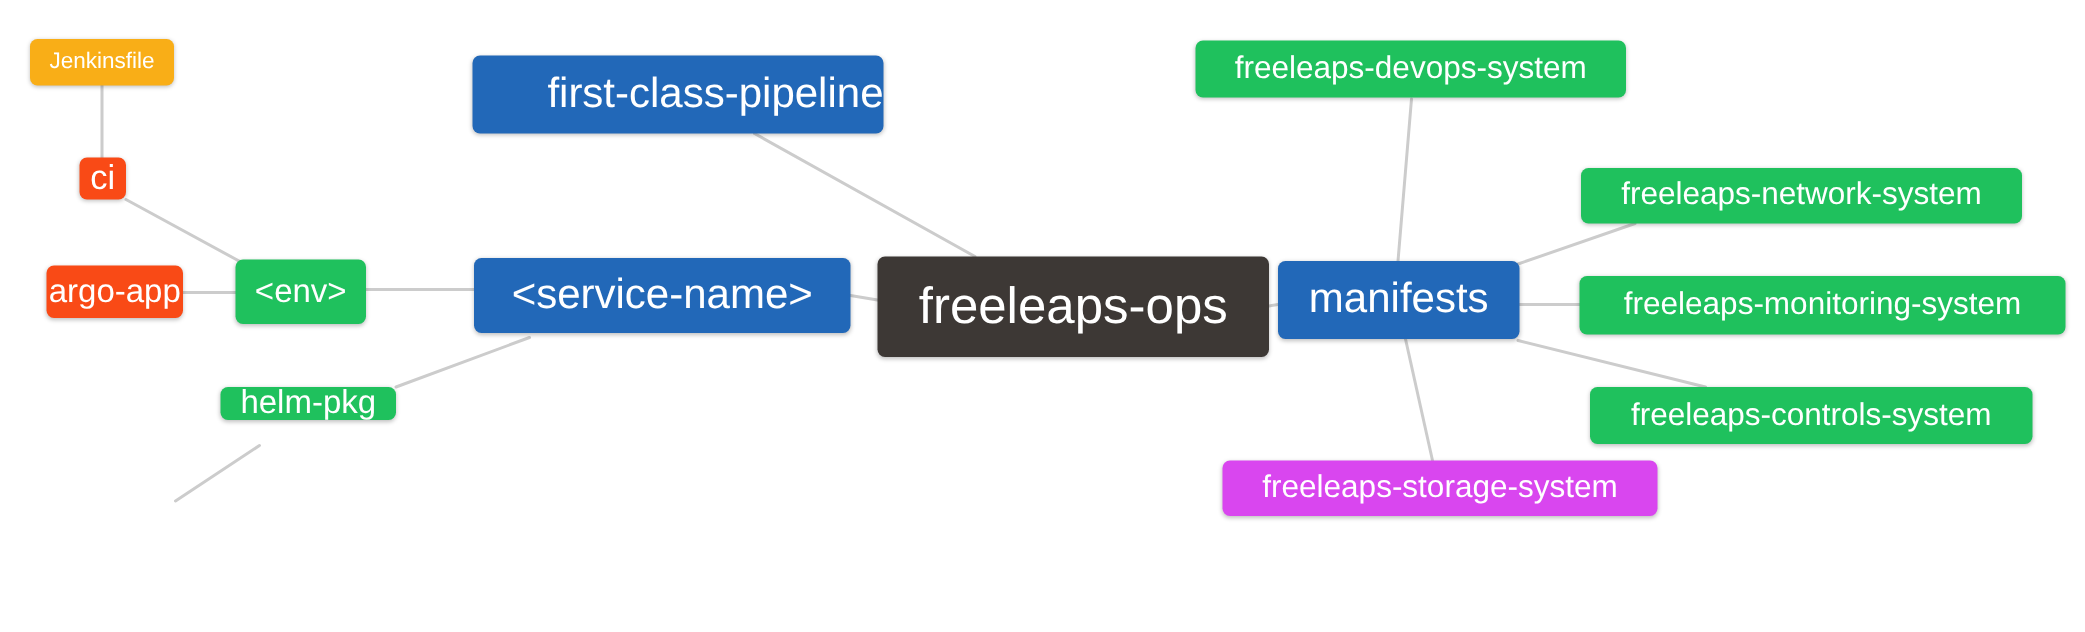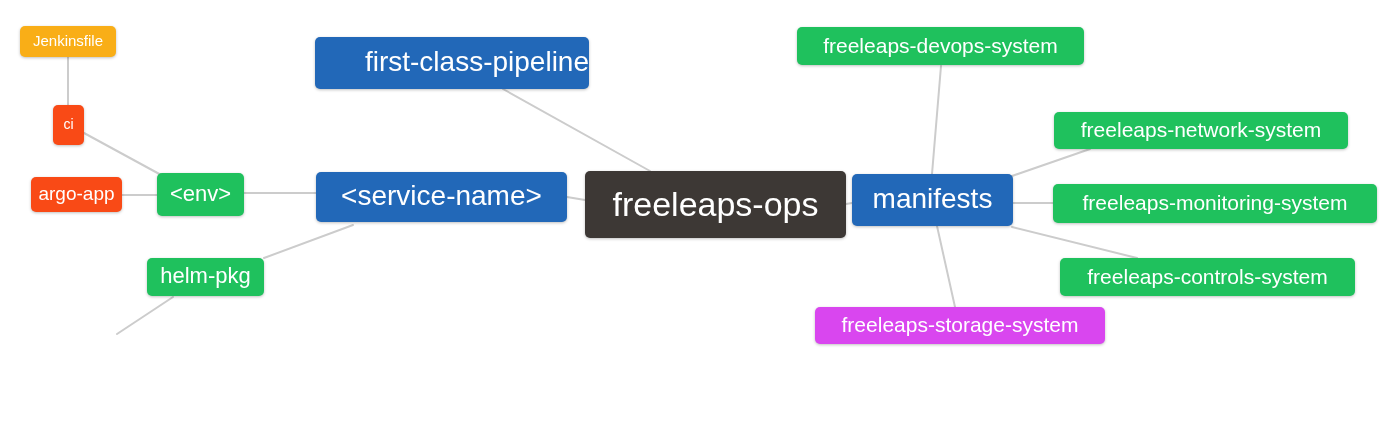--- a/index.html
+++ b/index.html
@@ -58,30 +58,30 @@
       <line x1="846" y1="204" x2="852" y2="203" stroke="#CCCCCC" stroke-width="2" stroke-linecap="round"></line>
       <line x1="941" y1="66" x2="932" y2="174" stroke="#CCCCCC" stroke-width="2" stroke-linecap="round"></line>
       <line x1="1012" y1="176" x2="1090" y2="149" stroke="#CCCCCC" stroke-width="2" stroke-linecap="round"></line>
       <line x1="1013" y1="203" x2="1053" y2="203" stroke="#CCCCCC" stroke-width="2" stroke-linecap="round"></line>
       <line x1="1012" y1="227" x2="1137" y2="258" stroke="#CCCCCC" stroke-width="2" stroke-linecap="round"></line>
       <line x1="937" y1="226" x2="955" y2="307" stroke="#CCCCCC" stroke-width="2" stroke-linecap="round"></line>
     </svg>
 <div class="node" style="left: 20px; top: 26px; width: 96px; height: 31px; background: rgb(249, 174, 23); color: rgb(255, 255, 255); font-size: 15px;">
       <span>Jenkinsfile</span>
     </div>
-    <div class="node" style="left: 53px; top: 105px; width: 31px; height: 40px; background: rgb(249, 74, 22); color: rgb(255, 255, 255); font-size: 14px;">
+    <div class="node" style="left: 53px; top: 105px; width: 31px; height: 28px; background: rgb(249, 74, 22); color: rgb(255, 255, 255); font-size: 23px;">
       <span>ci</span>
     </div>
-    <div class="node" style="left: 31px; top: 177px; width: 91px; height: 35px; background: rgb(249, 74, 22); color: rgb(255, 255, 255); font-size: 19px;">
+    <div class="node" style="left: 31px; top: 177px; width: 91px; height: 35px; background: rgb(249, 74, 22); color: rgb(255, 255, 255); font-size: 22px;">
       <span>argo-app</span>
     </div>
     <div class="node" style="left: 157px; top: 173px; width: 87px; height: 43px; background: rgb(31, 193, 93); color: rgb(255, 255, 255); font-size: 22px;">
       <span>&lt;env&gt;</span>
     </div>
-    <div class="node" style="left: 147px; top: 258px; width: 117px; height: 38px; background: rgb(31, 193, 93); color: rgb(255, 255, 255); font-size: 22px;">
+    <div class="node" style="left: 147px; top: 258px; width: 117px; height: 22px; background: rgb(31, 193, 93); color: rgb(255, 255, 255); font-size: 22px;">
       <span>helm-pkg</span>
     </div>
     <div class="node" style="left: 315px; top: 37px; width: 274px; height: 52px; background: rgb(34, 104, 184); color: rgb(255, 255, 255); font-size: 28px; justify-content: flex-end;">
       <span>first-class-pipeline</span>
     </div>
     <div class="node" style="left: 316px; top: 172px; width: 251px; height: 50px; background: rgb(34, 104, 184); color: rgb(255, 255, 255); font-size: 28px;">
       <span>&lt;service-name&gt;</span>
     </div>
     <div class="node" style="left: 585px; top: 171px; width: 261px; height: 67px; background: rgb(61, 56, 53); color: rgb(255, 255, 255); font-size: 34px;">
       <span>freeleaps-ops</span>

